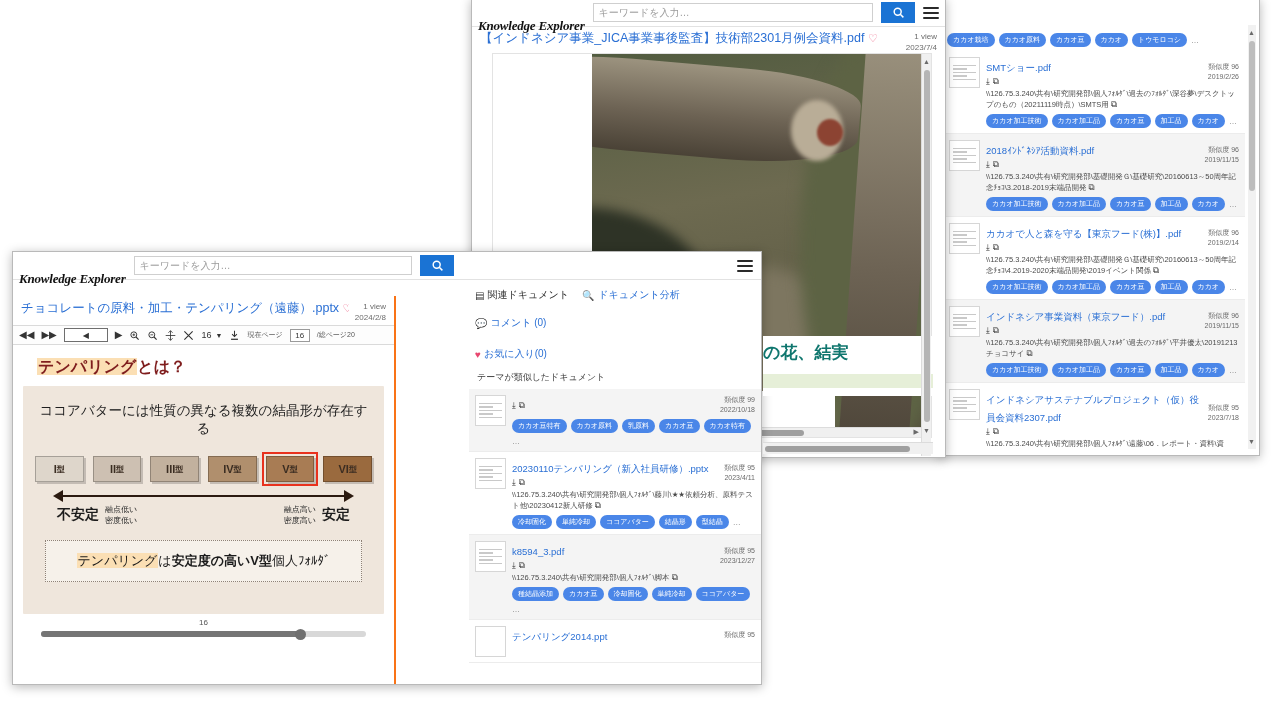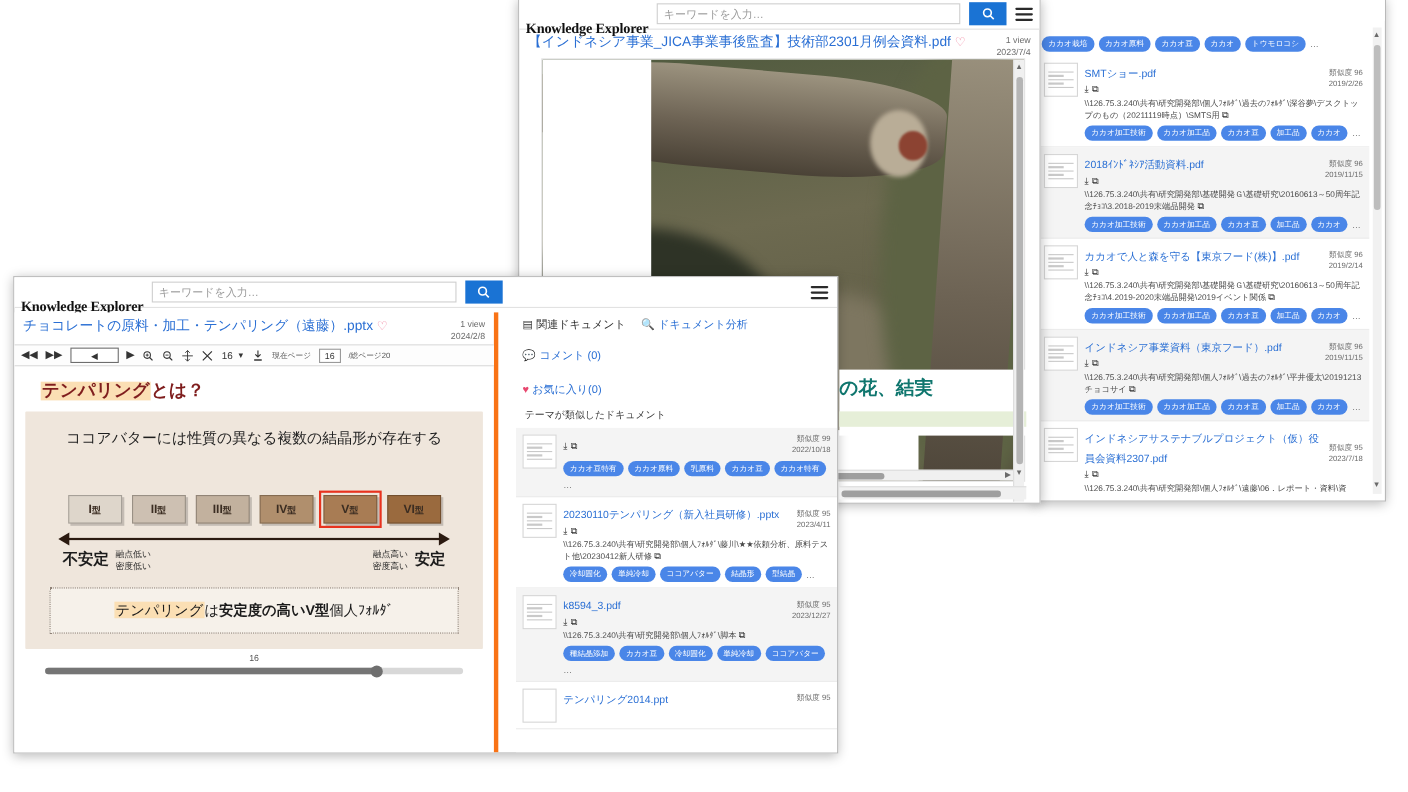--- a/index.html
+++ b/index.html
@@ -22,21 +22,21 @@
   }
   .ke-header {
     display: flex; align-items: center;
     height: 28px; padding: 0 6px;
     background: #fff;
     border-bottom: 1px solid #e2e2e2;
     gap: 8px;
   }
   .ke-logo {
     font-family: "Liberation Serif", "DejaVu Serif", serif;
-    font-weight: bold; 
+    font-weight: bold; font-style: italic;
     font-size: 13px; color: #111; white-space: nowrap;
     letter-spacing: -0.2px;
     margin-top: 26px;
   }
   .ke-search {
     flex: 1; height: 19px;
     border: 1px solid #cfcfcf; background:#fff;
     display: flex; align-items: center;
     padding: 0 5px;
     font-size: 10px; color: #9b9b9b;
@@ -96,21 +96,21 @@
   .tb-label { font-size: 7px; color: #555; }
 
   
   .slide-wrap { padding: 6px 10px 0 10px; }
   .slide-title {
     font-size: 16px; font-weight: bold; color: #7f1d1d;
     margin: 6px 0 8px 14px;
   }
   .hl { background: #fbdfb4; padding: 0 1px; }
   .slide-body {
-    background: #efe6dc; padding: 16px 12px 14px 12px;
+    background: #efe6dc; padding: 16px 12px 32px 12px;
     border-radius: 1px;
   }
   .slide-lead {
     text-align:center; font-size: 13.5px; color:#1e1e1e;
     margin-bottom: 18px;
   }
   .crystal-row {
     display: flex; justify-content: center; align-items: flex-end; gap: 9px;
     margin-bottom: 4px;
   }
@@ -504,21 +504,21 @@
         </svg>
       </div>
       <div style="flex:1;"></div>
       <div class="hamburger" style="width:16px; margin-right:2px;">
         <span></span>
           <span></span>
           <span></span>
       </div>
     </div>
 
-    <div style="position:absolute; left:0; top:32px; width:440px; bottom:0; background:#fff; border-right:4px solid #f97316;">
+    <div style="position:absolute; left:0; top:44px; width:383px; bottom:0; background:#fff; border-right:2px solid #f97316;">
 
       <div class="doc-titlebar">
         <div class="doc-title">
           <span>チョコレートの原料・加工・テンパリング（遠藤）.pptx</span>
           <span class="heart">♡</span>
         </div>
         <div class="doc-meta">
           <div>1 view</div>
           <div>2024/2/8</div>
         </div>
@@ -577,21 +577,21 @@
           <div class="slide-lead">ココアバターには性質の異なる複数の結晶形が存在する</div>
           <div class="crystal-row" id="crystal-row">
               <div class="crystal" style="background: rgb(222, 214, 203);">
                 <span>I</span>
                 <sup>型</sup>
               </div>
               <div class="crystal" style="background: rgb(205, 192, 178);">
                 <span>II</span>
                 <sup>型</sup>
               </div>
-              <div class="crystal" style="background: rgb(194, 177, 158); margin-top: 24px;">
+              <div class="crystal" style="background: rgb(194, 177, 158);">
                 <span>III</span>
                 <sup>型</sup>
               </div>
               <div class="crystal" style="background: rgb(176, 143, 109);">
                 <span>IV</span>
                 <sup>型</sup>
               </div>
               <div class="crystal crystal-sel" style="background: rgb(168, 124, 84);">
                 <span>V</span>
                 <sup>型</sup>

